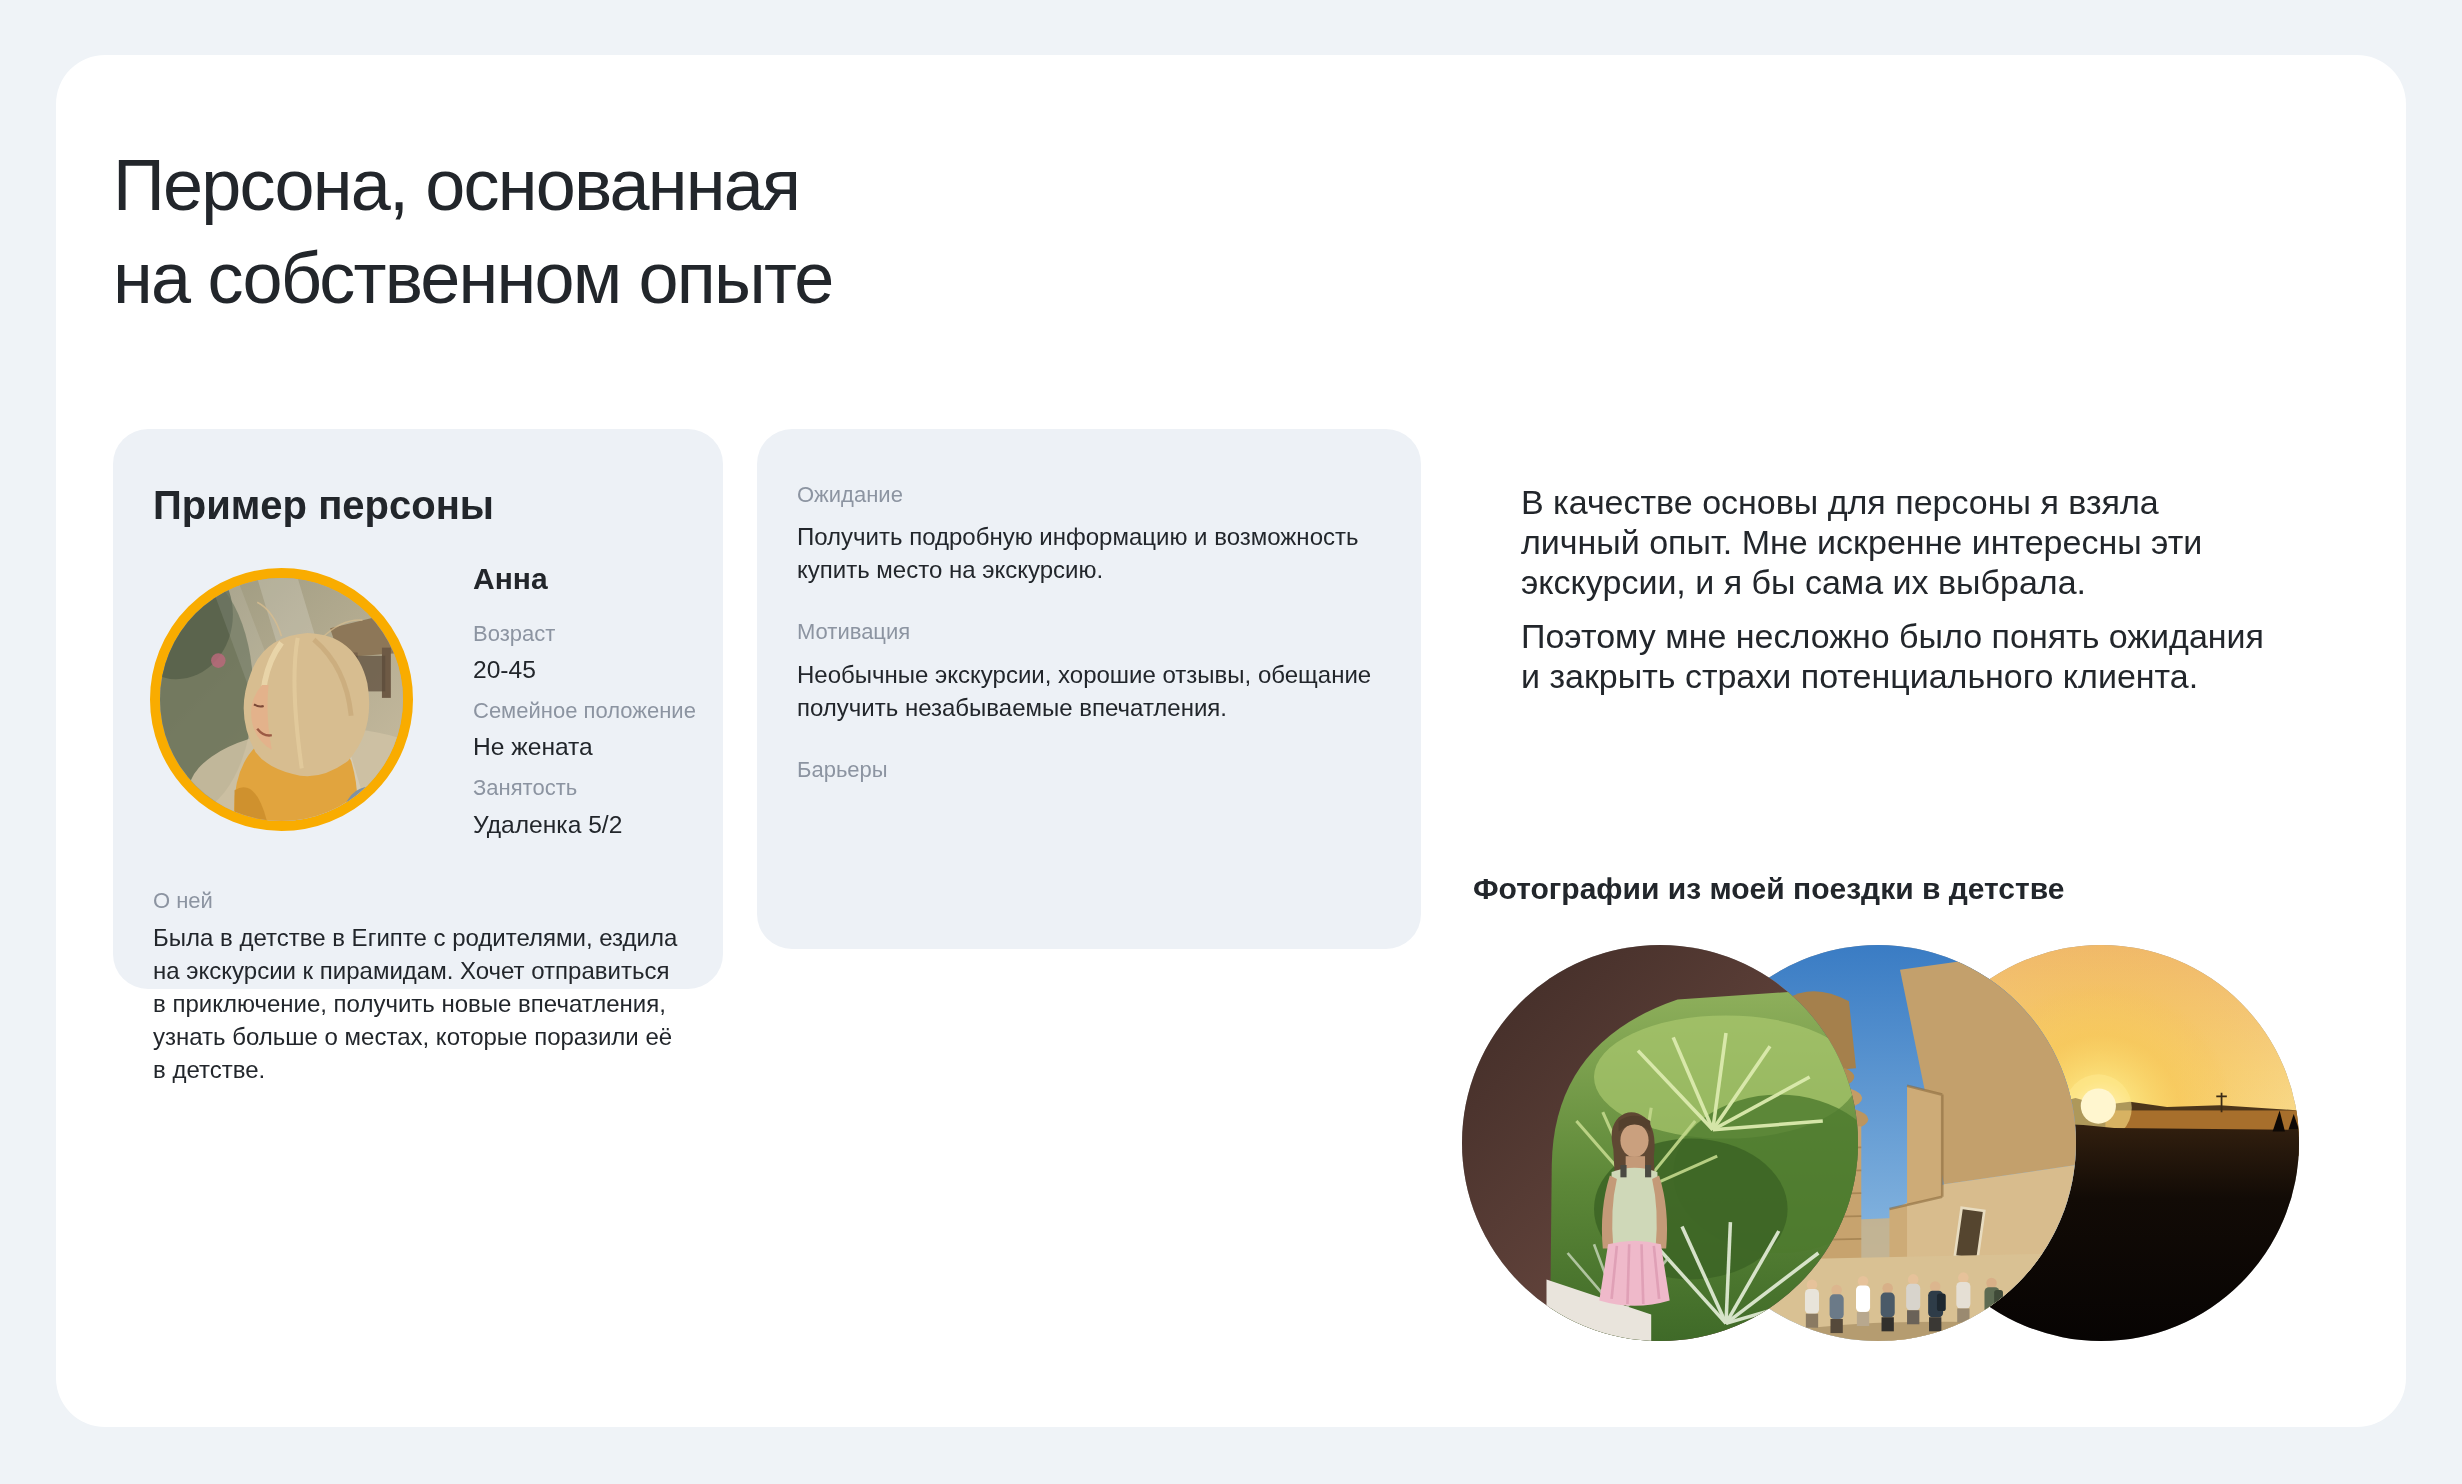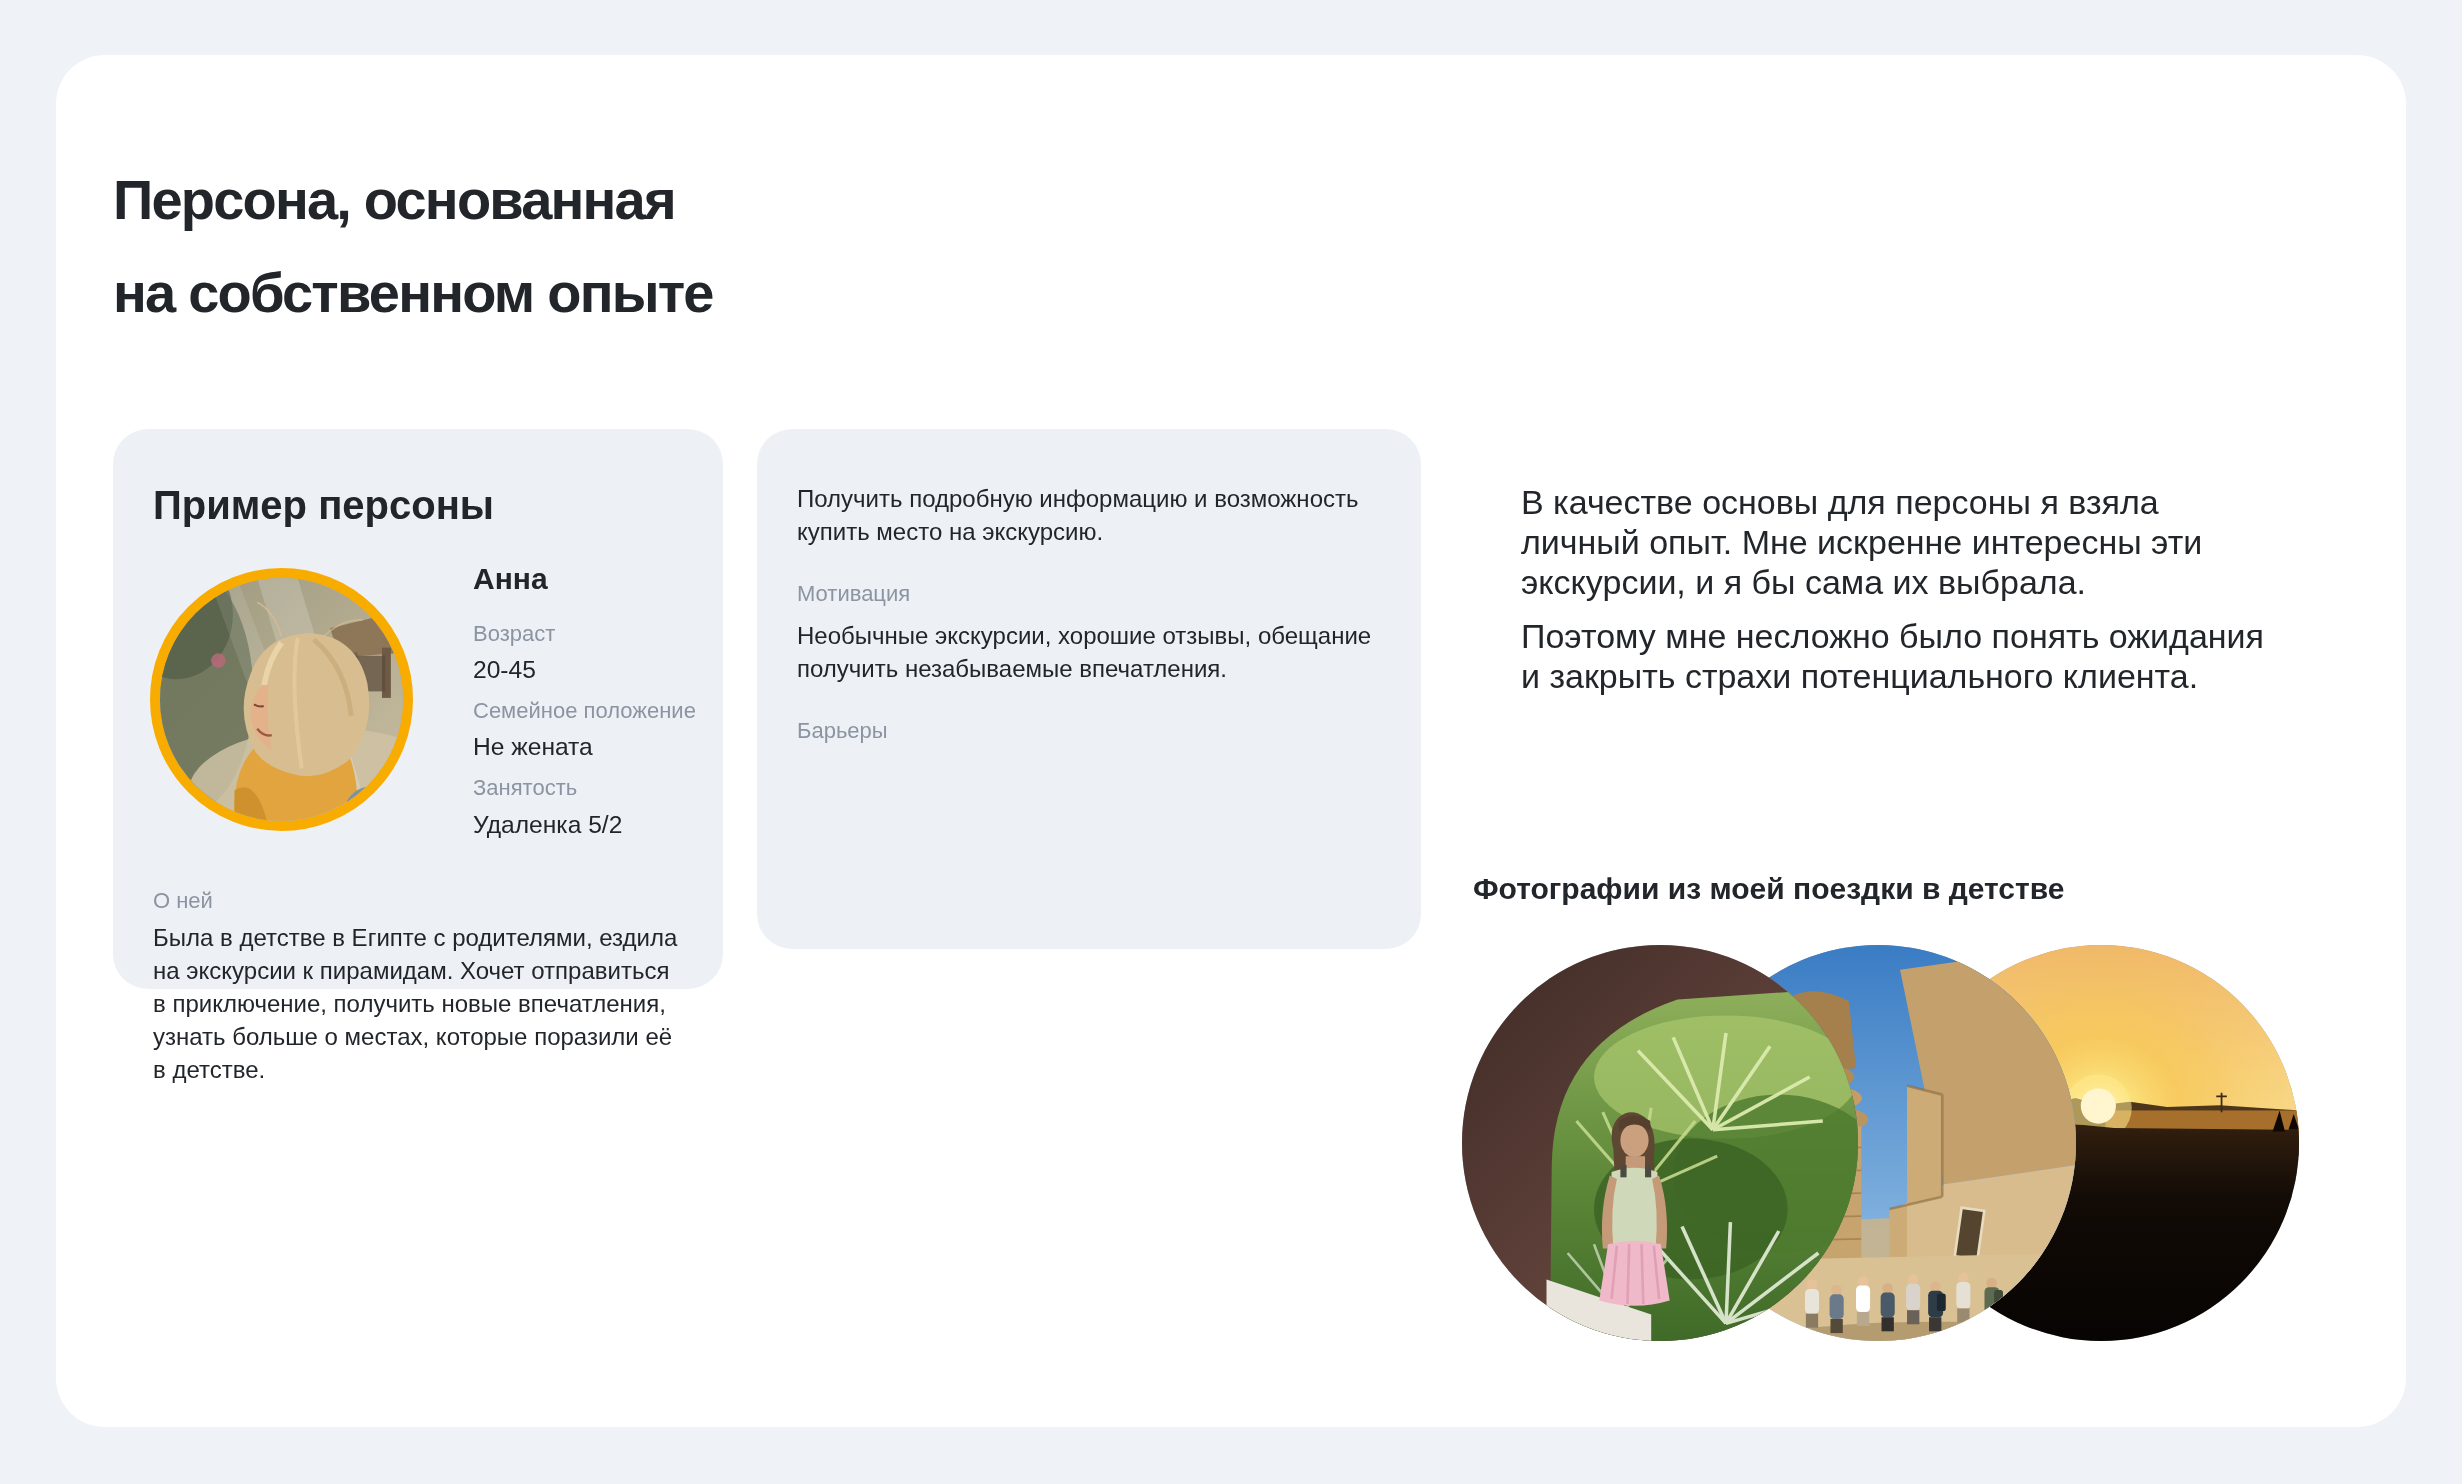--- a/index.html
+++ b/index.html
@@ -9,21 +9,21 @@
     --ink:#22262b;
     --muted:#8c94a1;
     --ring:#f9ac00;
   }
   *{margin:0;padding:0;box-sizing:border-box;}
   body{margin:0;background:var(--bg);font-family:"Liberation Sans",sans-serif;color:var(--ink);}
   .slide{position:relative;width:2462px;height:1484px;background:var(--bg);overflow:hidden;}
   .main-card{position:absolute;left:56px;top:55px;width:2350px;height:1372px;background:var(--surface);border-radius:49px;}
   .pre{white-space:pre;}
 
-  .title{position:absolute;left:113px;top:153px;font-size:56px;line-height:93px;font-weight:700;letter-spacing:-1.8px;color:var(--ink);}
+  .title{position:absolute;left:113px;top:139px;font-size:72px;line-height:93px;font-weight:400;letter-spacing:-1.8px;color:var(--ink);}
 
   .panel{position:absolute;background:var(--panel);border-radius:35px;}
   .persona-panel{left:113px;top:429px;width:610px;height:560px;}
   .insights-panel{left:757px;top:429px;width:664px;height:520px;}
 
   .persona-heading{position:absolute;left:40px;top:53px;font-size:40px;font-weight:700;line-height:47px;color:var(--ink);}
 
   .avatar-ring{position:absolute;left:37px;top:139px;width:263px;height:263px;border:10.6px solid var(--ring);border-radius:50%;overflow:hidden;background:#b3ab90;}
   .avatar-ring svg{display:block;width:100%;height:100%;}
 
@@ -113,20 +113,21 @@
     <div class="about-label">О ней</div>
     <div class="about-text pre">Была в детстве в Египте с родителями, ездила
 на экскурсии к пирамидам. Хочет отправиться
 в приключение, получить новые впечатления,
 узнать больше о местах, которые поразили её
 в детстве.</div>
   </section>
 
   <section class="panel insights-panel">
     <div class="insights-inner">
+      <div class="s-label">Ожидание</div>
       <div class="s-text pre">Получить подробную информацию и возможность
 купить место на экскурсию.</div>
 
       <div class="s-label">Мотивация</div>
       <div class="s-text pre">Необычные экскурсии, хорошие отзывы, обещание
 получить незабываемые впечатления.</div>
 
       <div class="s-label">Барьеры</div>
     </div>
   </section>

